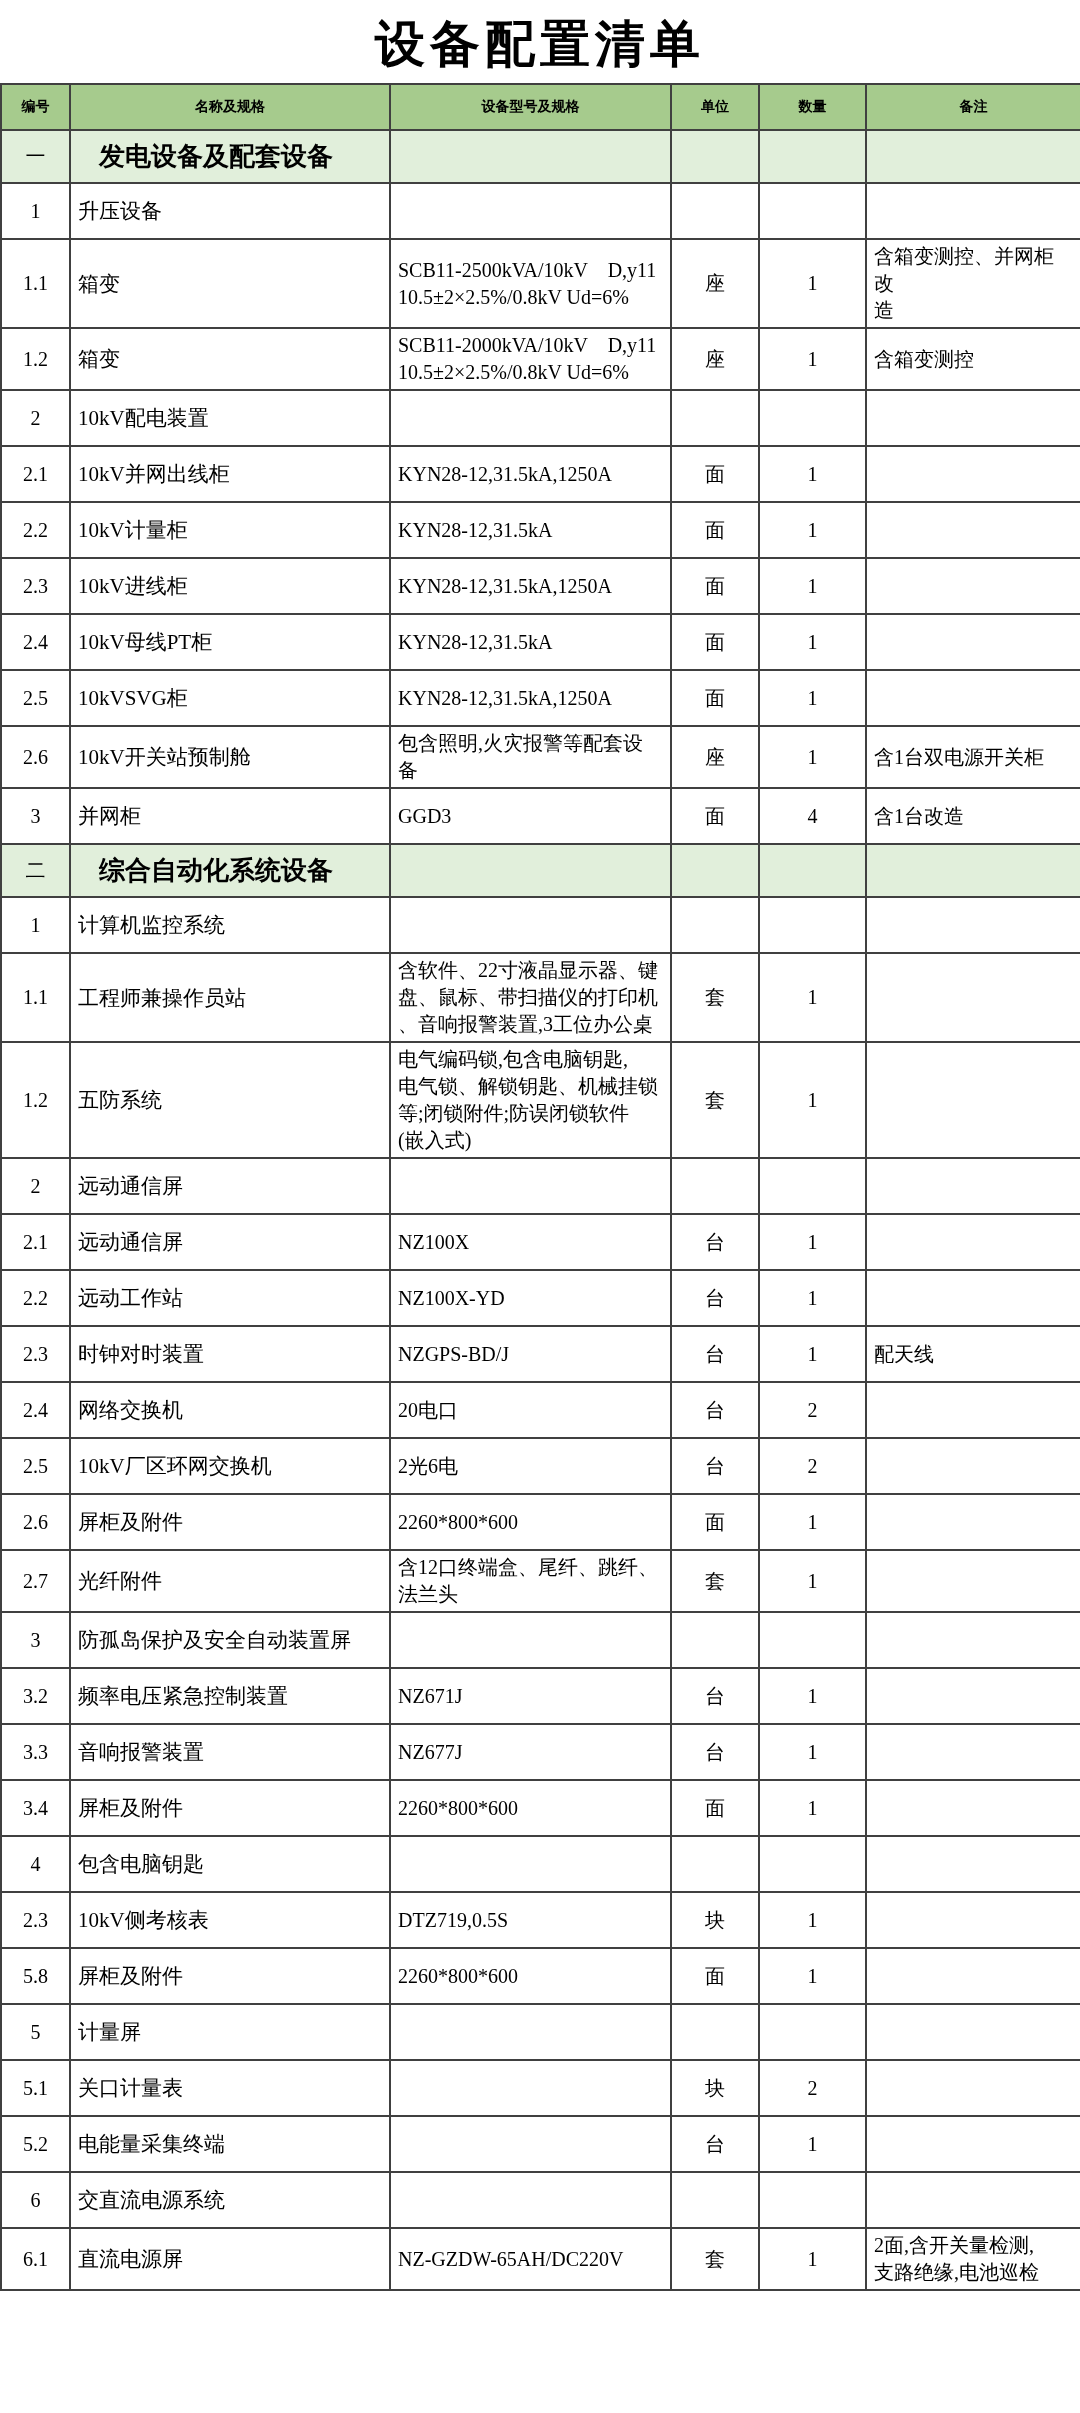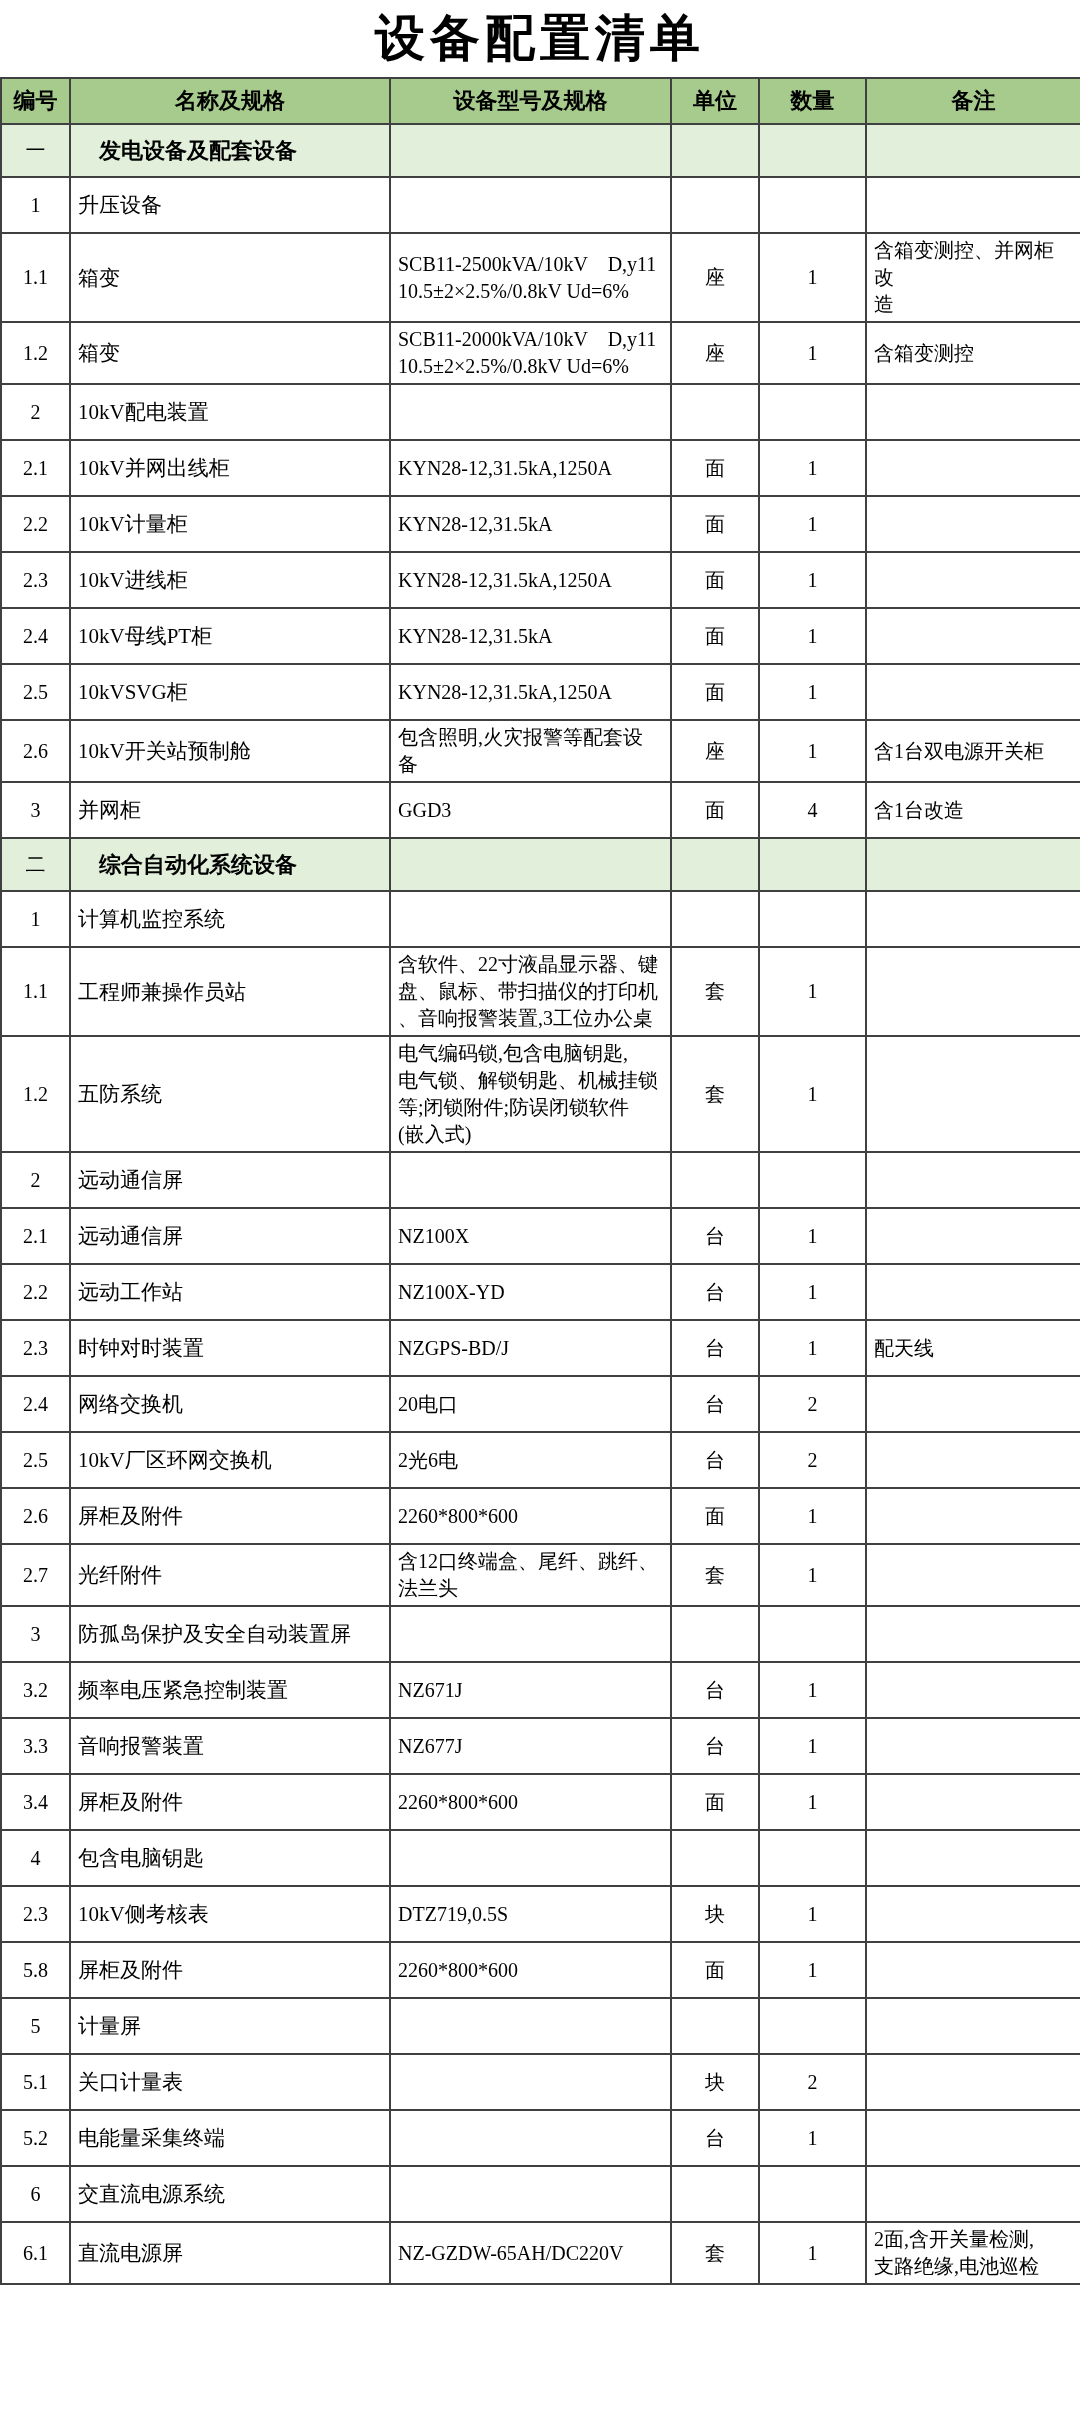--- a/index.html
+++ b/index.html
@@ -6,50 +6,50 @@
   body {
     width:1080px;
     font-family:"Liberation Serif","DejaVu Serif",serif;
     color:#000;
   }
   .title {
     text-align:center;
     font-size:50px;
     font-weight:bold;
     letter-spacing:5px;
-    padding:8px 0 9px 0;
+    padding:14px 0 9px 0;
     line-height:60px;
   }
   table.sheet {
     width:1080px;
     border-collapse:collapse;
     table-layout:fixed;
   }
   .sheet th, .sheet td {
     border:2px solid #404040;
     vertical-align:middle;
     overflow:hidden;
   }
   .sheet th {
     background:#a6cb8d;
     height:42px;
-    font-size:22px;
+    font-size:14px;
     font-weight:bold;
   }
   .sheet td { height:48px; font-size:21px; background:#ffffff; }
   td.c-no  { text-align:center; font-size:20px; }
   td.c-name{ text-align:left; padding:2px 7px; }
   td.c-model, td.c-note {
     text-align:left; padding:3px 7px;
     font-size:20px; line-height:27px;
     white-space:pre-line;
   }
   td.c-unit, td.c-qty { text-align:center; font-size:20px; }
   tr.section td { background:#e1efdb; height:45px; }
-  tr.section td.c-name { font-weight:bold; font-size:22px;padding-left:28px; }
+  tr.section td.c-name { font-weight:bold; font-size:26px;padding-left:28px; }
 </style>
 </head>
 <body>
 
 <div class="page">
   <div class="title">设备配置清单</div>
 
   <table class="sheet">
     <colgroup>
       <col style="width:69px">

